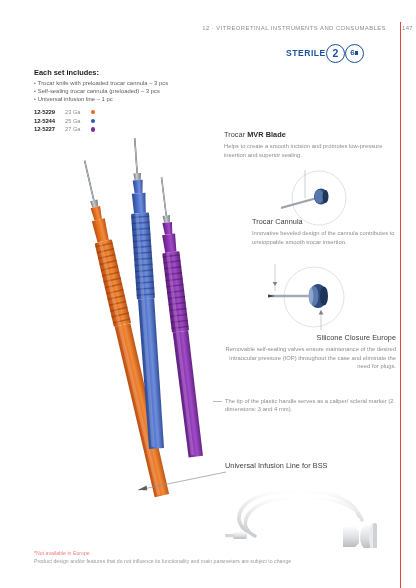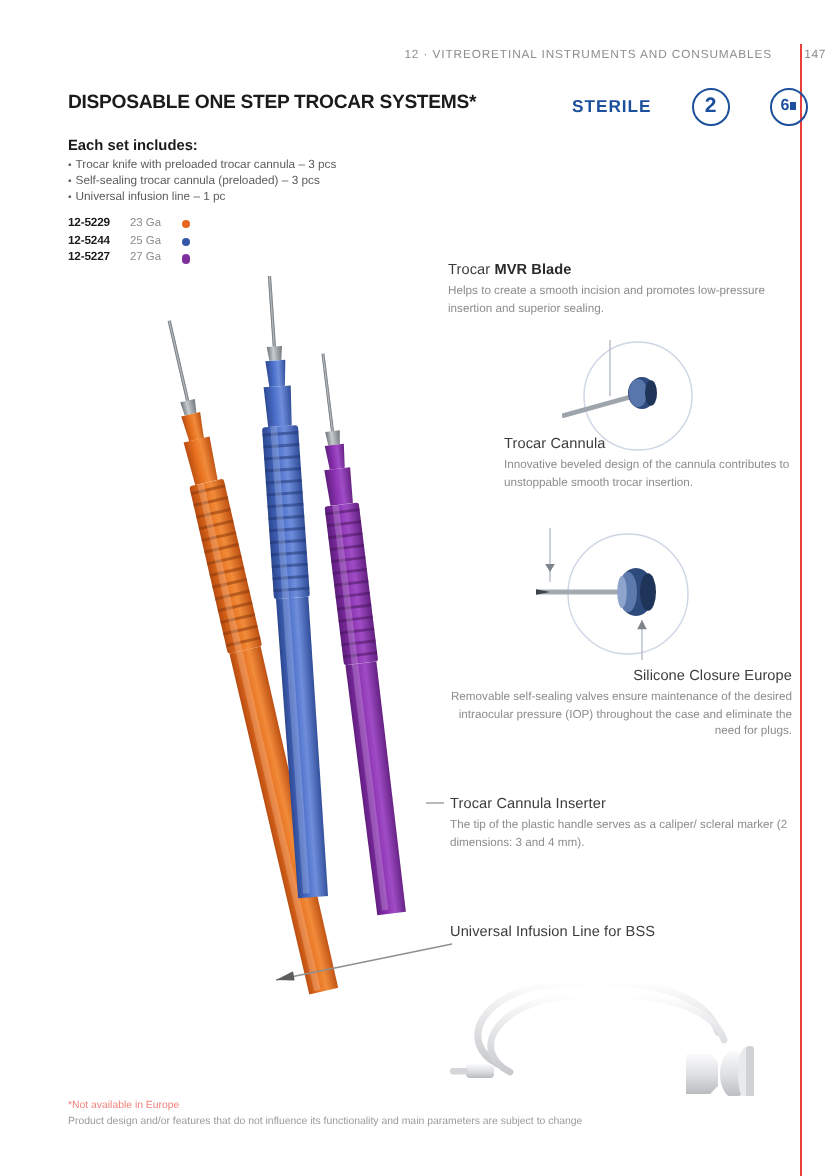--- a/index.html
+++ b/index.html
@@ -40,21 +40,21 @@
     font-size:6px; color:#8d8d8d; text-align:right; letter-spacing:0.3px;
   }
 
   .title {
     position:absolute; top:46px; left:34px;
     font-size:9.6px; font-weight:bold; letter-spacing:-0.15px; color:#1b1b1b;
     white-space:nowrap;
   }
 
   
-  .badges { position:absolute; top:42px; left:286px; height:22px; display:flex; align-items:center; gap:20px; }
+  .badges { position:absolute; top:42px; left:286px; height:22px; display:flex; align-items:center; gap:0; }
   .sterile-word { font-size:8.6px; font-weight:bold; color:#1c4f9c; letter-spacing:0.5px; }
   .badge-circle {
     width:19px; height:19px; border-radius:50%;
     border:1.15px solid #1c4f9c; color:#1c4f9c;
     display:flex; align-items:center; justify-content:center;
     font-weight:bold;
   }
   .badge-num { font-size:10.5px; line-height:1; }
   .badge-six { display:flex; align-items:center; justify-content:center; gap:0.5px; }
   .badge-six .n { font-size:8px; font-weight:bold; line-height:1; }
@@ -108,21 +108,20 @@
 <div class="page">
 
   <div class="side-tab">
     <div class="side-rule"></div>
     <div class="side-text">VITREORETINAL INSTRUMENTS AND CONSUMABLES</div>
   </div>
 
   <div class="kicker">12 · VITREORETINAL INSTRUMENTS AND CONSUMABLES</div>
   <div class="folio">147</div>
 
-  <h1 class="title">DISPOSABLE ONE STEP TROCAR SYSTEMS*</h1>
 
   <div class="badges">
     <span class="sterile-word">STERILE</span>
     <span class="badge-circle">
       <span class="badge-num">2</span>
     </span>
     <span class="badge-circle">
       <span class="badge-six">
         <span class="n">6</span>
         <span class="hg">
@@ -308,21 +307,20 @@
     <path d="M57 46 l-2.4 4.6 h4.8 z" fill="#7d838b"></path>
   </svg>
 
   <div class="note right-al" style="top:333px; left:218px; width:178px;">
     <h4>Silicone Closure Europe</h4>
     <p>Removable self-sealing valves ensure maintenance of the desired intraocular pressure (IOP) throughout the case and eliminate the need for plugs.</p>
   </div>
 
   <div class="lead" style="top:401px; left:213px; width:9px; height:0.8px;"></div>
   <div class="note" style="top:397px; left:225px; width:172px;">
-    <h4>Trocar Cannula Inserter</h4>
     <p>The tip of the plastic handle serves as a caliper/ scleral marker (2 dimensions: 3 and 4 mm).</p>
   </div>
 
   <div class="note" style="top:461px; left:225px; width:180px;">
     <h4>Universal Infusion Line for BSS</h4>
   </div>
 
   <svg style="position:absolute; left:130px; top:470px; width:98px; height:30px;" viewBox="0 0 98 30">
     <line x1="8" y1="20" x2="96" y2="2" stroke="#8f8f8f" stroke-width="0.7"></line>
     <path d="M8 20 l8.5 -4.4 l0.8 4.6 z" fill="#5d5d5d"></path>

